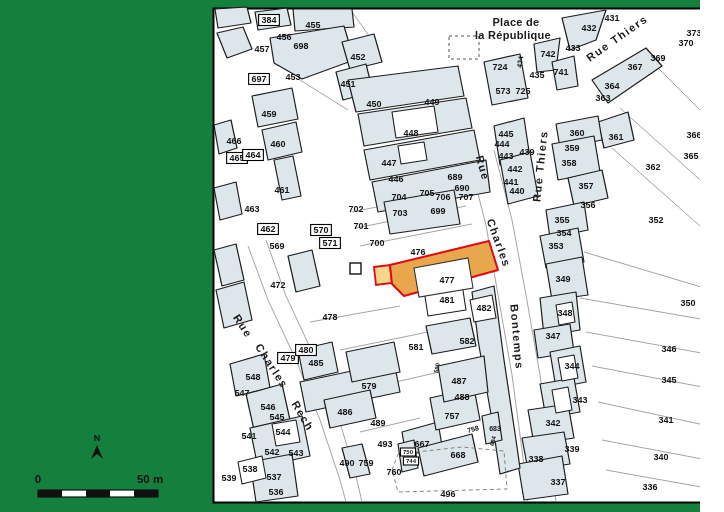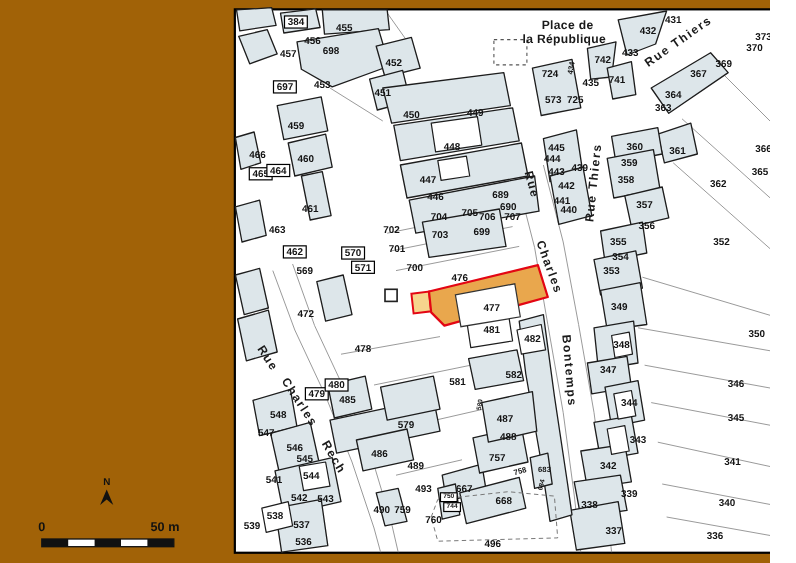--- a/index.html
+++ b/index.html
@@ -1,17 +1,17 @@
 <!DOCTYPE html>
 <html><head>
 <meta charset="utf-8">
 <style>
   html,body{margin:0;padding:0;background:#ffffff;}
   body{font-family:"Liberation Sans",sans-serif;}
-  #stage{position:relative;width:700px;height:512px;background:#a16207;overflow:hidden;}
+  #stage{position:relative;width:700px;height:512px;background:#15803d;overflow:hidden;}
   svg text{user-select:none;}
 </style>
 </head>
 <body>
 
 <div id="stage">
   <svg id="map-svg" width="724" height="512" viewBox="0 0 724 512" xmlns="http://www.w3.org/2000/svg">
       <rect x="213.5" y="8.5" width="504" height="494" fill="#ffffff" stroke="#000000" stroke-width="2"></rect>
       <g stroke="#8c8c8c" stroke-width="0.8">
         <line x1="580" y1="298" x2="718" y2="322"></line>

